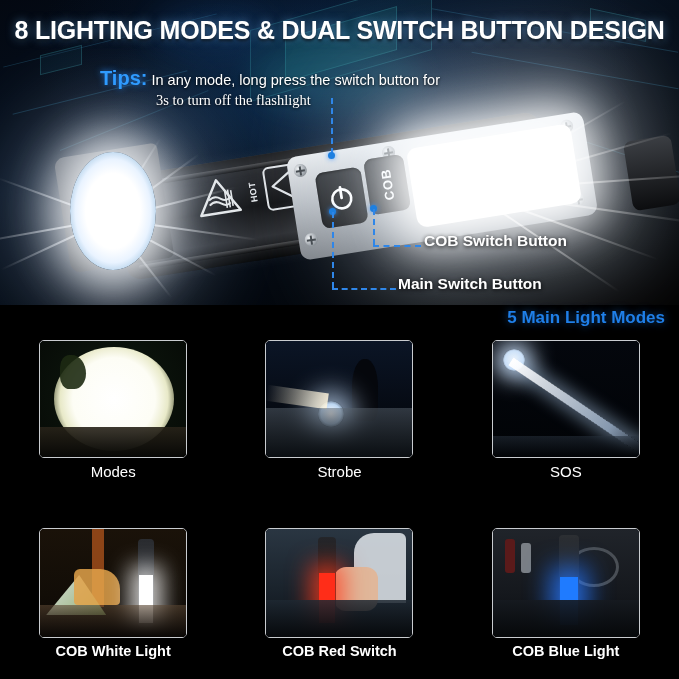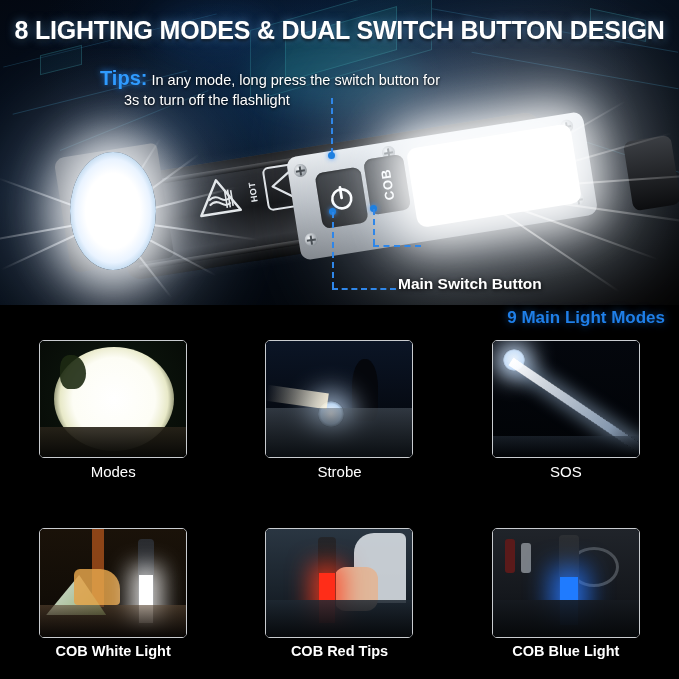--- a/index.html
+++ b/index.html
@@ -56,21 +56,21 @@
   .cobglow{position:absolute;left:430px;top:-30px;width:270px;height:230px;pointer-events:none;}
   .gray{position:absolute;left:0;top:100px;height:2px;background:linear-gradient(90deg,rgba(255,255,255,.85),rgba(255,255,255,0));transform-origin:left center;}
 
   
   .title{position:absolute;left:0;top:16px;width:679px;text-align:center;color:#fff;
       font-size:25px;font-weight:bold;letter-spacing:-.2px;
       text-shadow:0 0 10px rgba(120,190,255,.55),0 2px 3px rgba(0,0,0,.9);}
   .tips{position:absolute;left:100px;top:68px;width:470px;color:#fff;font-size:14.5px;
       line-height:20px;text-shadow:0 1px 3px rgba(0,0,0,.95);}
   .tips b{color:#2f9bff;font-size:20px;text-shadow:0 0 6px rgba(40,140,255,.8);}
-  .tips .l2{display:block;margin-left:24px;}
+  .tips .l2{display:block;margin-left:56px;font-family:Liberation Serif, serif;}
 
   
   .dot{position:absolute;width:7px;height:7px;border-radius:50%;background:#1d7fe0;
        box-shadow:0 0 5px rgba(60,150,255,.9);}
   .dash-v{position:absolute;width:0;border-left:2px dashed #2f86e8;}
   .dash-h{position:absolute;height:0;border-top:2px dashed #2f86e8;}
   .callout-label{position:absolute;color:#fff;font-size:15.5px;font-weight:bold;
       text-shadow:0 1px 4px rgba(0,0,0,.95);white-space:nowrap;}
 
   
@@ -199,27 +199,28 @@
       <span class="l2">3s to turn off the flashlight</span>
     </div>
 
     <div class="dash-v" style="left:331px;top:98px;height:56px;"></div>
     <div class="dot" style="left:328px;top:152px;"></div>
   </div>
 
   <div class="dot" style="left:370px;top:205px;"></div>
   <div class="dash-v" style="left:373px;top:209px;height:36px;"></div>
   <div class="dash-h" style="left:373px;top:245px;width:48px;"></div>
+  <div class="callout-label" style="left:424px;top:232px;">COB Switch Button</div>
 
   <div class="dot" style="left:329px;top:208px;"></div>
   <div class="dash-v" style="left:332px;top:212px;height:76px;"></div>
   <div class="dash-h" style="left:332px;top:288px;width:64px;"></div>
   <div class="callout-label" style="left:398px;top:275px;">Main Switch Button</div>
 
-  <div class="sec" style="top:308px;">9 Main Light Modes</div>
+  <div class="sec" style="top:308px;">5 Main Light Modes</div>
 
   <div class="row r1" style="top:340px;">
     <div class="cell">
       <div class="panel">
         <div class="ph" style="background:radial-gradient(circle at 50% 45%, #0f1a10 0%, #060a06 100%);">
           <div class="beam-circle" style="left:14px;top:6px;width:120px;height:104px;
                background:radial-gradient(circle,#ffffff 0%,#fdfdf5 52%,#e8e9c8 68%,rgba(120,125,70,.5) 84%,rgba(0,0,0,0) 100%);"></div>
           <div style="position:absolute;left:20px;top:14px;width:26px;height:34px;background:#1d2a12;border-radius:40% 60% 50% 40%;opacity:.9;"></div>
           <div class="ground"></div>
         </div>
@@ -279,21 +280,21 @@
     <div class="cell">
       <div class="panel">
         <div class="ph" style="background:linear-gradient(180deg,#2a3642 0%,#1a232c 55%,#0c1116 100%);">
           <div style="position:absolute;right:6px;top:4px;width:52px;height:70px;background:#d7dde2;border-radius:20px 6px 0 0;opacity:.9;"></div>
           <div style="position:absolute;right:34px;top:38px;width:44px;height:44px;background:#e0b79a;border-radius:12px;"></div>
           <div style="position:absolute;left:52px;top:8px;width:18px;height:92px;border-radius:4px;background:linear-gradient(180deg,#24262a,#121417);"></div>
           <div style="position:absolute;left:53px;top:44px;width:16px;height:50px;background:#ff2d18;box-shadow:0 0 22px 9px rgba(255,60,30,.75);"></div>
           <div style="position:absolute;left:0;bottom:0;width:100%;height:34%;background:linear-gradient(180deg,rgba(30,40,50,.85),#07090c);"></div>
         </div>
       </div>
-      <div class="cap">COB Red Tips</div>
+      <div class="cap">COB Red Switch</div>
     </div>
 
     <div class="cell">
       <div class="panel">
         <div class="ph" style="background:linear-gradient(180deg,#20242a 0%,#15181d 60%,#0a0c0f 100%);">
           <div style="position:absolute;left:12px;top:10px;width:10px;height:34px;background:#5a1a1a;border-radius:3px;"></div>
           <div style="position:absolute;left:28px;top:14px;width:10px;height:30px;background:#7a7f85;border-radius:3px;"></div>
           <div style="position:absolute;right:20px;top:18px;width:44px;height:34px;border:3px solid #4a4f55;border-radius:50%;"></div>
           <div style="position:absolute;left:66px;top:6px;width:20px;height:96px;border-radius:4px;background:linear-gradient(180deg,#2c2f33,#141619);"></div>
           <div style="position:absolute;left:67px;top:48px;width:18px;height:48px;background:#1f7bff;box-shadow:0 0 24px 10px rgba(40,120,255,.8);"></div>

